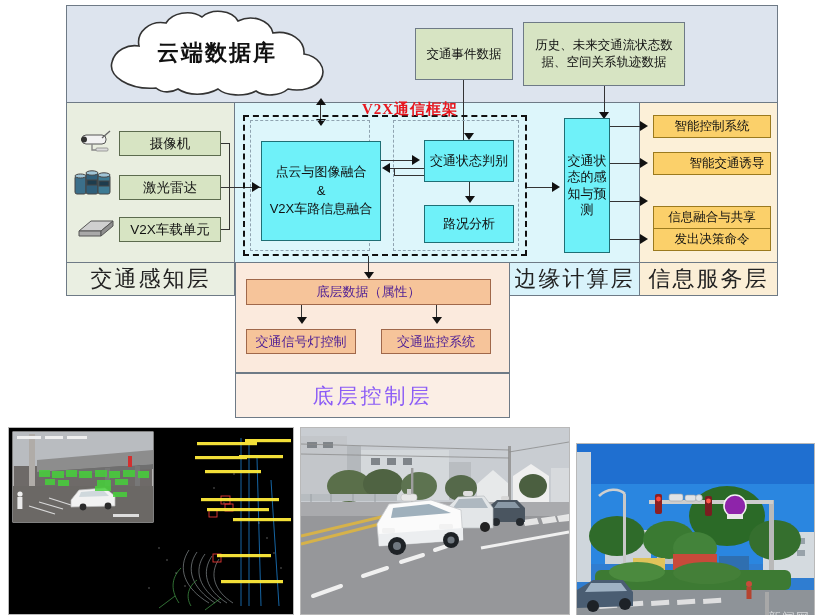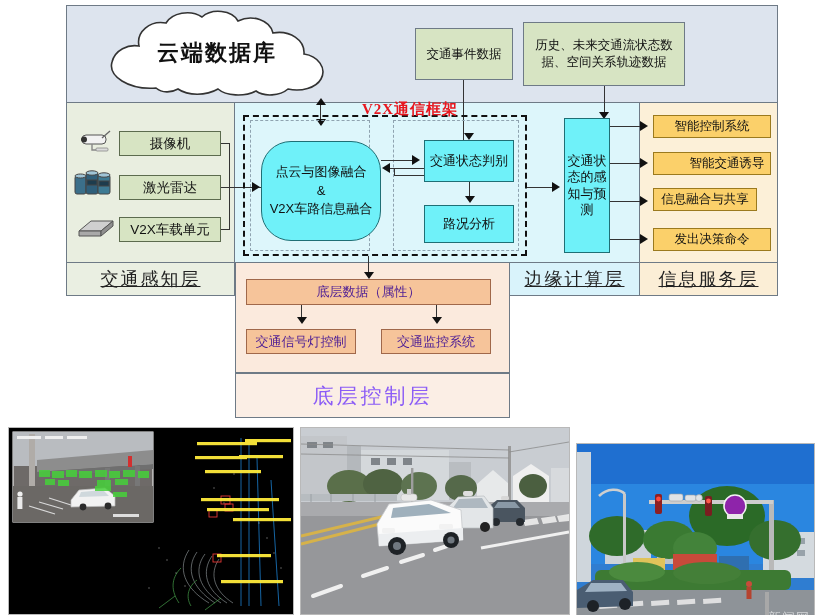--- a/index.html
+++ b/index.html
@@ -30,21 +30,21 @@
   .band-info{left:640px;top:103px;width:138px;height:160px;
       background:#fcf0d8;border:1.5px solid #6e7a86;border-left:none;border-top:none;}
   .band-info-label{left:640px;top:263px;width:138px;height:33px;
       background:#fbeed6;border:1.5px solid #6e7a86;border-top:none;border-left:none;}
   
   .band-ctrl{left:235px;top:263px;width:275px;height:110px;
       background:#fbeadd;border:1.5px solid #6e7a86;border-top:none;}
   .band-ctrl-label{left:235px;top:373px;width:275px;height:45px;
       background:#fbeee5;border:1.5px solid #6e7a86;border-top:1.5px solid #6e7a86;}
 
-  .layer-name{font-size:18px;color:#222;letter-spacing:2px;text-decoration:underline;}
+  .layer-name{font-size:22px;color:#222;letter-spacing:2px;}
   .layer-name-big{font-size:21px;color:#8b5cf6;letter-spacing:3px;}
 
   
   .cloud{left:98px;top:10px;width:238px;height:86px;}
   .cloud svg{display:block;}
   .cloud-text{left:98px;top:10px;width:238px;height:86px;
       font-size:22px;font-weight:bold;color:#111;letter-spacing:2px;}
 
   
   .gbox{background:#d7e4c3;border:1.2px solid #6e7a86;color:#111;
@@ -71,21 +71,21 @@
   .box-fusion{left:261px;top:141px;width:120px;height:100px;}
   .box-state{left:424px;top:140px;width:90px;height:42px;}
   .box-road{left:424px;top:205px;width:90px;height:38px;}
   .box-percep{left:564px;top:118px;width:46px;height:135px;
       font-size:13px;line-height:1.25;}
 
   
   .ybox{background:#fbd06a;border:1.2px solid #9b7a1e;color:#111;font-size:12.5px;}
   .box-s1{left:653px;top:115px;width:118px;height:23px;}
   .box-s2{left:653px;top:152px;width:118px;height:23px;padding-left:30px;}
-  .box-s3{left:653px;top:188px;width:104px;height:23px;}
+  .box-s3{left:653px;top:206px;width:118px;height:23px;}
   .box-s4{left:653px;top:228px;width:118px;height:23px;}
 
   
   .obox{background:#f6c49a;border:1.2px solid #a0684a;color:#4c1d95;font-size:13px;}
   .box-base{left:246px;top:279px;width:245px;height:26px;}
   .box-signal{left:246px;top:329px;width:110px;height:25px;}
   .box-monitor{left:381px;top:329px;width:110px;height:25px;}
 
   
   .ln{background:#333;}
@@ -197,21 +197,21 @@
   <div class="abs ln lnh" style="left:221px;top:229px;width:9px;"></div>
   <div class="abs ln lnv" style="left:229px;top:143px;height:87px;"></div>
   <div class="abs ln lnh" style="left:221px;top:187px;width:40px;"></div>
   <div class="abs arrow-r" style="left:252px;top:182px;"></div>
 
   <div class="abs v2x-outer"></div>
   <div class="abs v2x-inner"></div>
   <div class="abs v2x-inner2"></div>
   <div class="abs v2x-title ctr">V2X通信框架</div>
 
-  <div class="abs cbox box-fusion ctr" style="flex-direction:column;border-radius:30px;">
+  <div class="abs cbox box-fusion ctr" style="flex-direction:column;">
     <span>点云与图像融合</span>
     <span>&amp;</span>
     <span>V2X车路信息融合</span>
   </div>
 
   <div class="abs cbox box-state ctr">交通状态判别</div>
   <div class="abs cbox box-road ctr">路况分析</div>
 
   <div class="abs ln lnh" style="left:381px;top:160px;width:35px;"></div>
   <div class="abs arrow-r" style="left:412px;top:155px;"></div>

